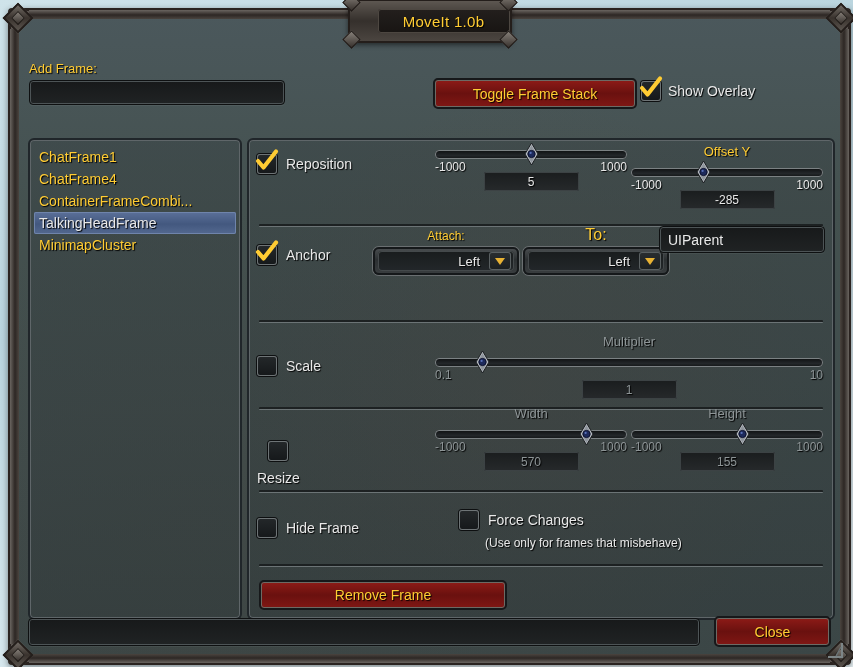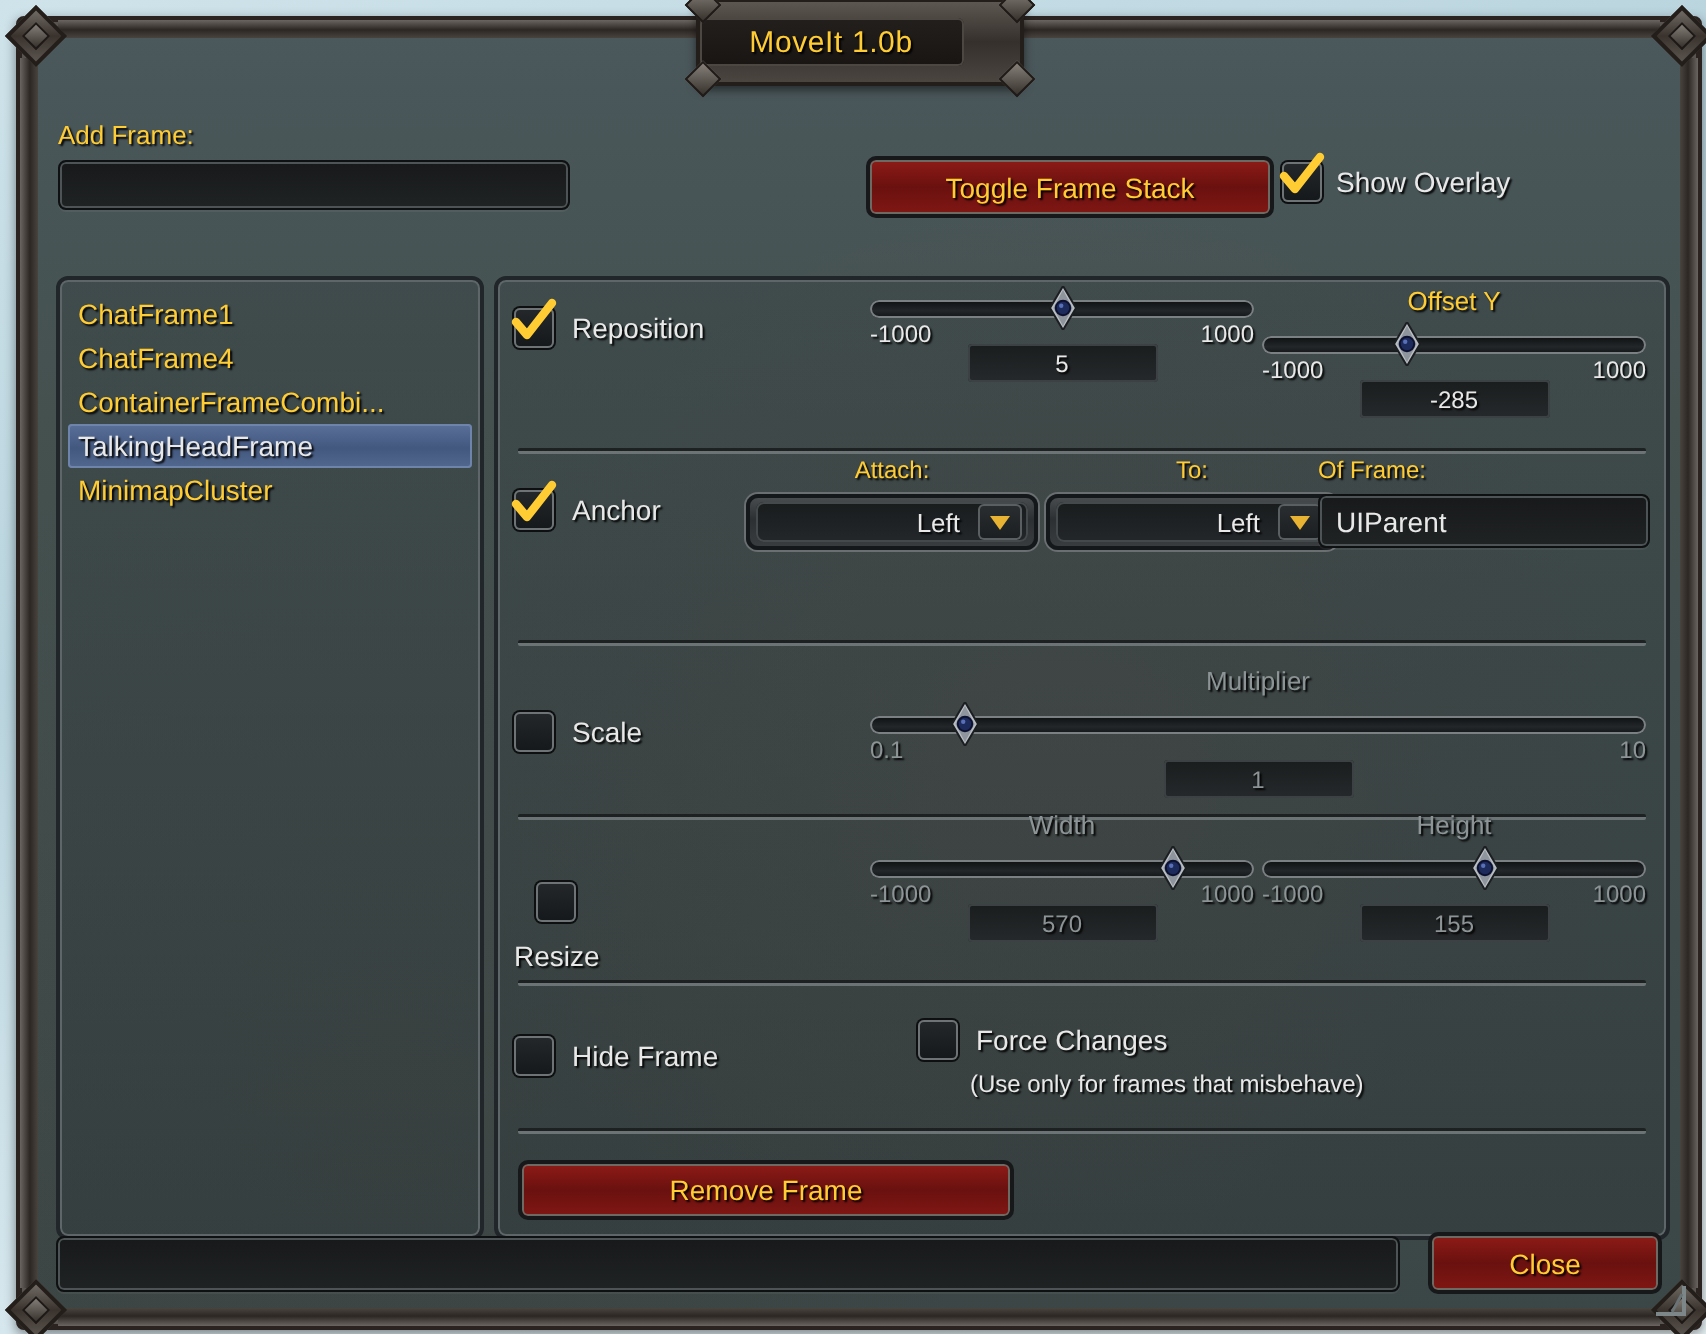--- a/index.html
+++ b/index.html
@@ -48,21 +48,21 @@
     box-shadow:inset 0 0 0 1px #1e1916;
   }
 
   
   .titlebar{
     position:absolute;left:50%;top:-12px;transform:translateX(-50%);
     width:160px;height:40px;
     background:linear-gradient(180deg,#5d5751,#35302c 50%,#4b4540);
     border:2px solid #241e1b;border-radius:4px;
     box-shadow:0 2px 5px rgba(0,0,0,.5);
-    display:flex;align-items:center;justify-content:flex-start;
+    display:flex;align-items:center;justify-content:flex-end;
   }
   .titlebar .plate{
     width:132px;height:24px;border-radius:3px;
     background:linear-gradient(180deg,#231f1d,#181513);
     box-shadow:inset 0 0 0 1px #4d4741;
     display:flex;align-items:center;justify-content:center;
   }
   .title-text{
     color:#ffcc33;font-size:15px;letter-spacing:.3px;
     text-shadow:1px 1px 1px #000;
@@ -305,36 +305,33 @@
           <div class="arrowbtn">
             <svg width="12" height="10" viewBox="0 0 12 10">
                 <path d="M1 2 H11 L6 9 Z" fill="#e8b233"></path>
               </svg>
           </div>
         </div>
       </div>
 
       <div style="position:absolute;left:274px;top:86px;width:146px;">
         <div style="text-align:center;margin-bottom:3px;">
-          <span class="gold label" style="font-size:12px;">To:</span>
+          <span class="gold label" style="font-size:16px;">To:</span>
         </div>
         <div class="dd">
           <div class="inner white">Left</div>
           <div class="arrowbtn">
             <svg width="12" height="10" viewBox="0 0 12 10">
                 <path d="M1 2 H11 L6 9 Z" fill="#e8b233"></path>
               </svg>
           </div>
         </div>
       </div>
 
       <div style="position:absolute;left:410px;top:86px;width:166px;">
-        <div style="margin-bottom:3px;">
-          <span class="gold label" style="font-size:12px;">Of Frame:</span>
-        </div>
         <div class="editbox" style="height:25px;font-size:14px;">
           <span>UIParent</span>
         </div>
       </div>
 
       <div class="divider" style="position:absolute;left:10px;right:10px;top:180px;"></div>
 
       <div style="position:absolute;left:8px;top:216px;display:flex;align-items:center;gap:9px;">
         <span class="cb">
           <span class="box"></span>

